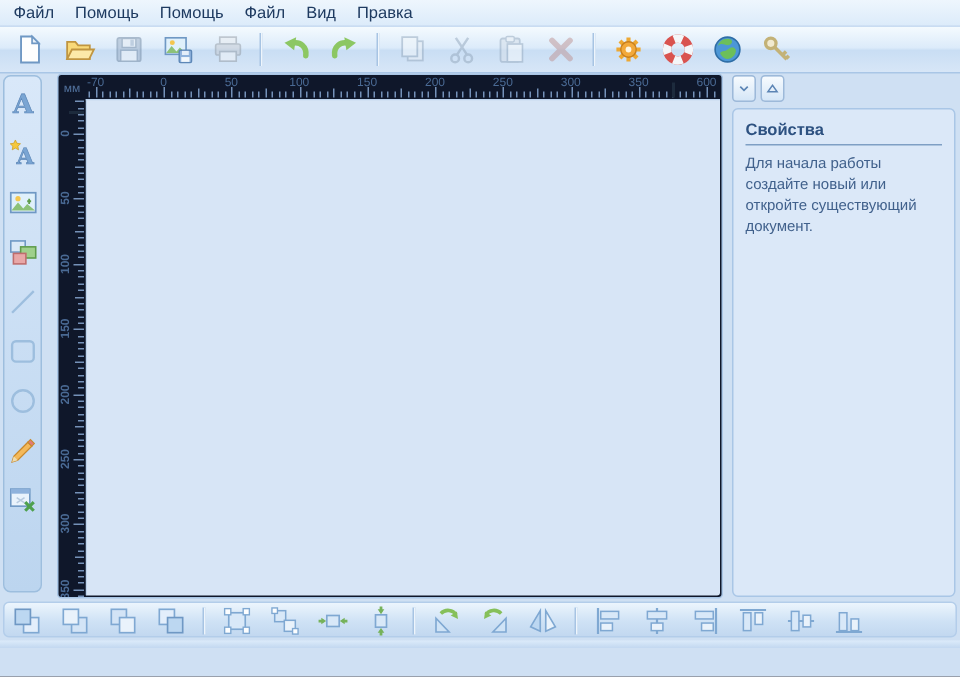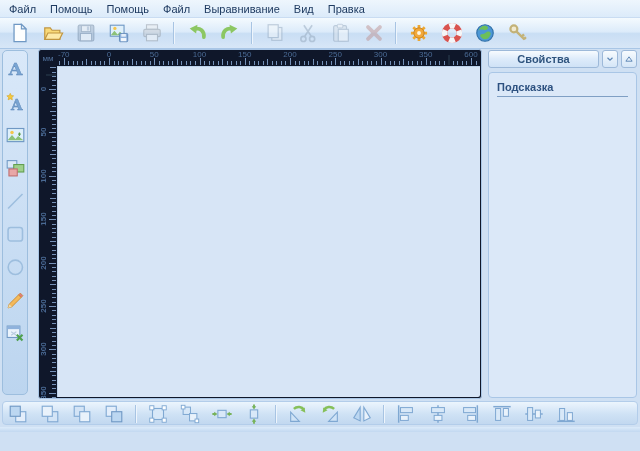--- a/index.html
+++ b/index.html
@@ -321,21 +321,20 @@
   </defs>
 </svg>
 
 <div class="stage">
 
   <div class="menubar">
       <span class="menu-item">Файл</span>
       <span class="menu-item">Помощь</span>
       <span class="menu-item">Помощь</span>
       <span class="menu-item">Файл</span>
-      <span class="menu-item">Выравнивание</span>
       <span class="menu-item">Вид</span>
       <span class="menu-item">Правка</span>
     </div>
 
   <div class="toolbar">
       <span class="tbtn">
         <svg class="ic">
           <use href="#i-new"></use>
         </svg>
       </span>
@@ -656,34 +655,34 @@
         <i class="tick major" style="top: 326.8px;"></i>
         <b class="rlabel" style="top: 326.8px;">350</b>
         <i class="tick" style="top: 331.14px;"></i>
         <i class="marker" style="top: 8.244px;"></i>
       </div>
     <div class="canvas"></div>
   </div>
 
   <div class="rightPanel">
     <div class="propsHeader">
-      <button class="propsBtn">Свойства</button>
       <button class="miniBtn">
         <svg>
             <use href="#i-chevron-down"></use>
           </svg>
       </button>
       <button class="miniBtn">
         <svg>
             <use href="#i-tri-up"></use>
           </svg>
       </button>
     </div>
     <div class="hintPanel">
-      <div class="hintTitle">Подсказка</div>
+      <div class="hintTitle">Свойства</div>
+      <div class="hintText">Для начала работы создайте новый или откройте существующий документ.</div>
     </div>
   </div>
 
   <div class="bottombar">
     <div class="bpanel"></div>
     <div class="brow">
         <span class="tbtn">
           <svg class="ic">
             <use href="#i-front"></use>
           </svg>

